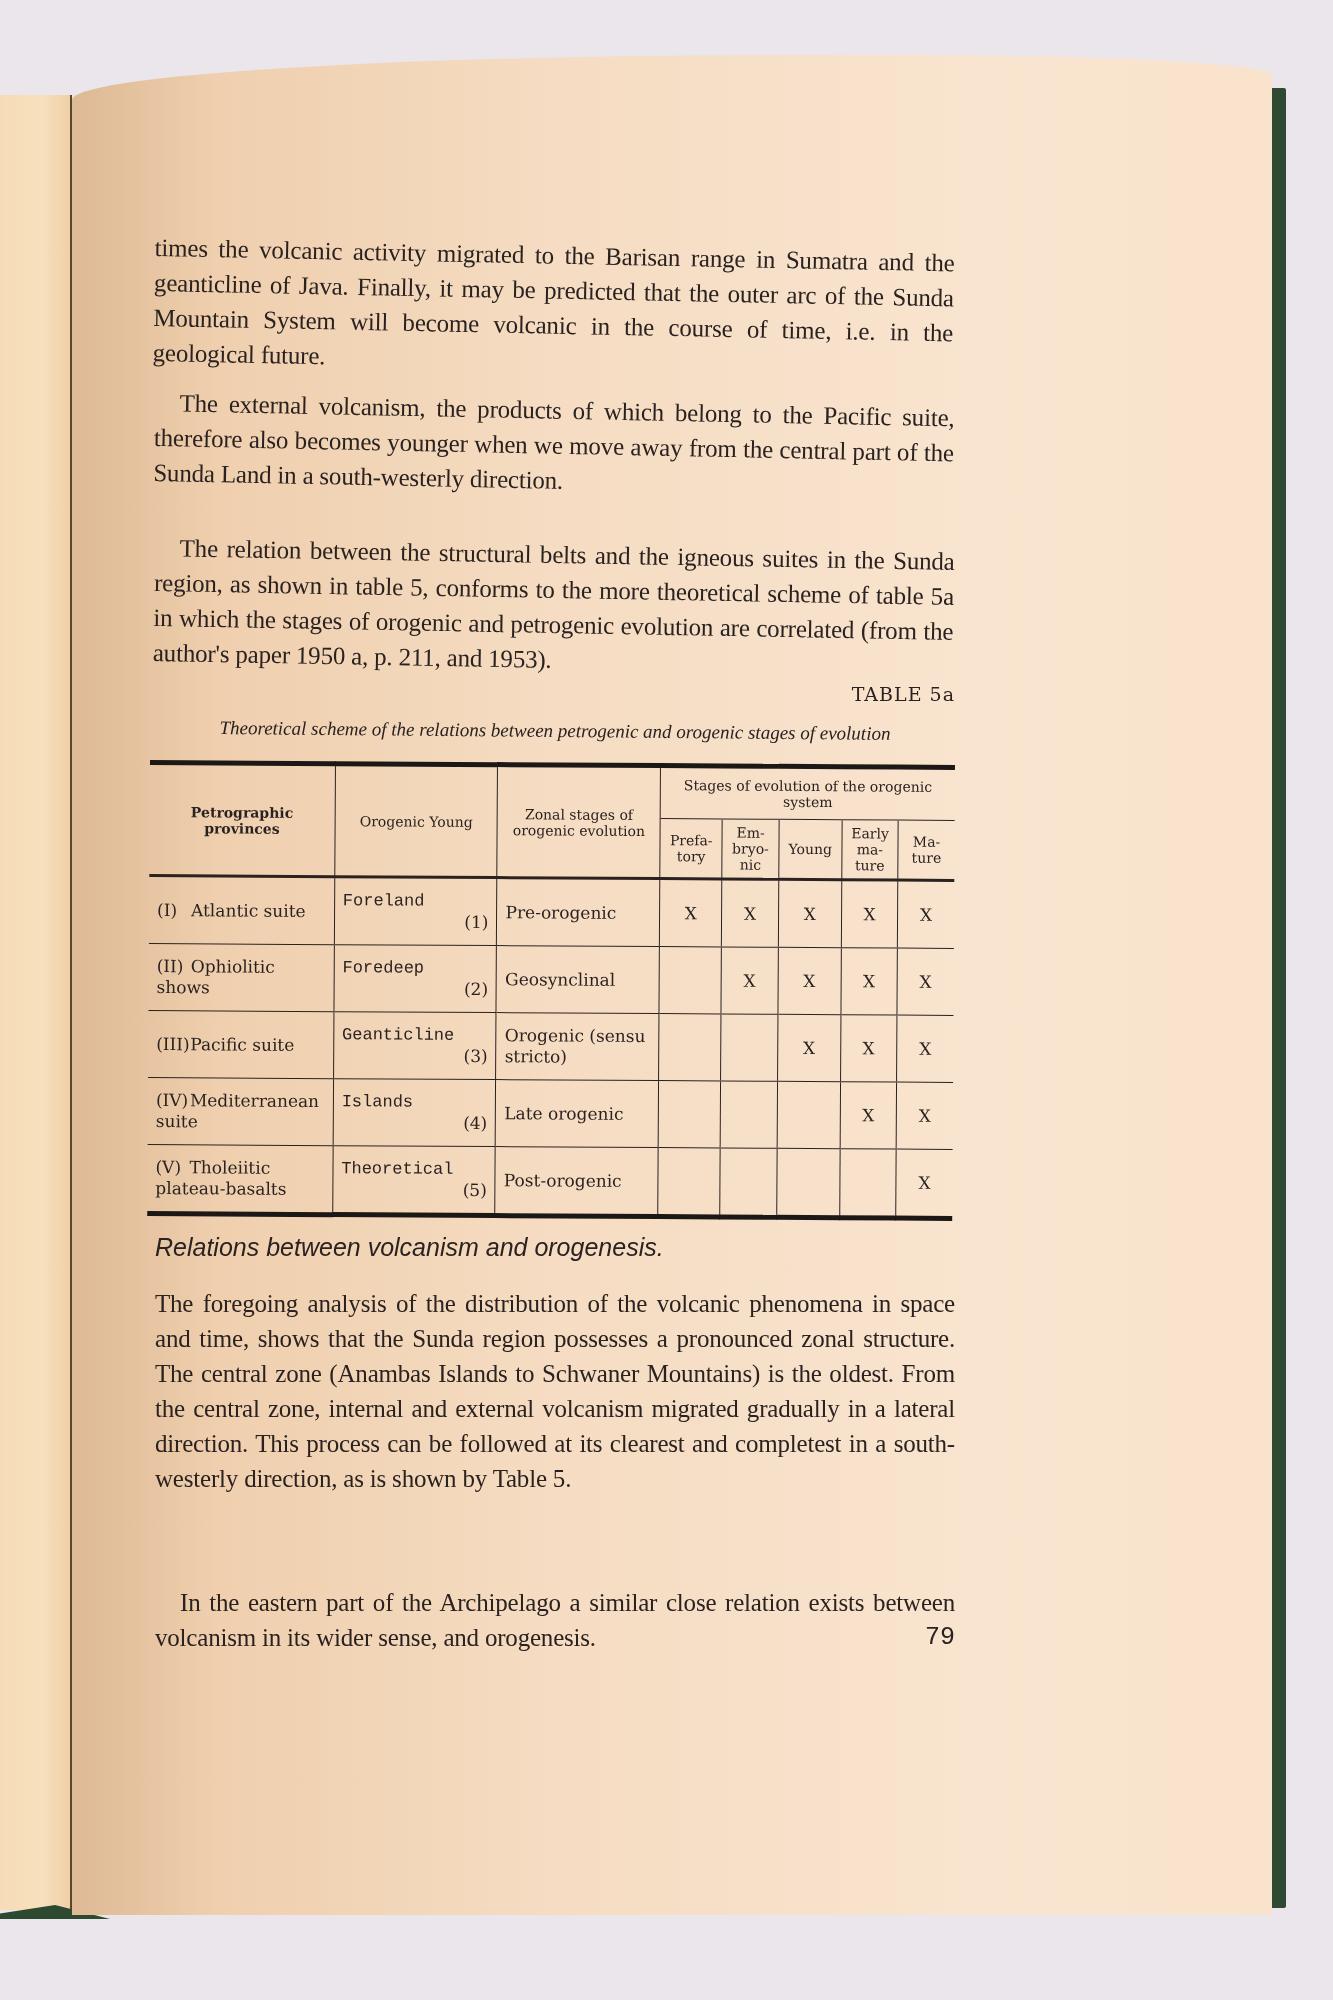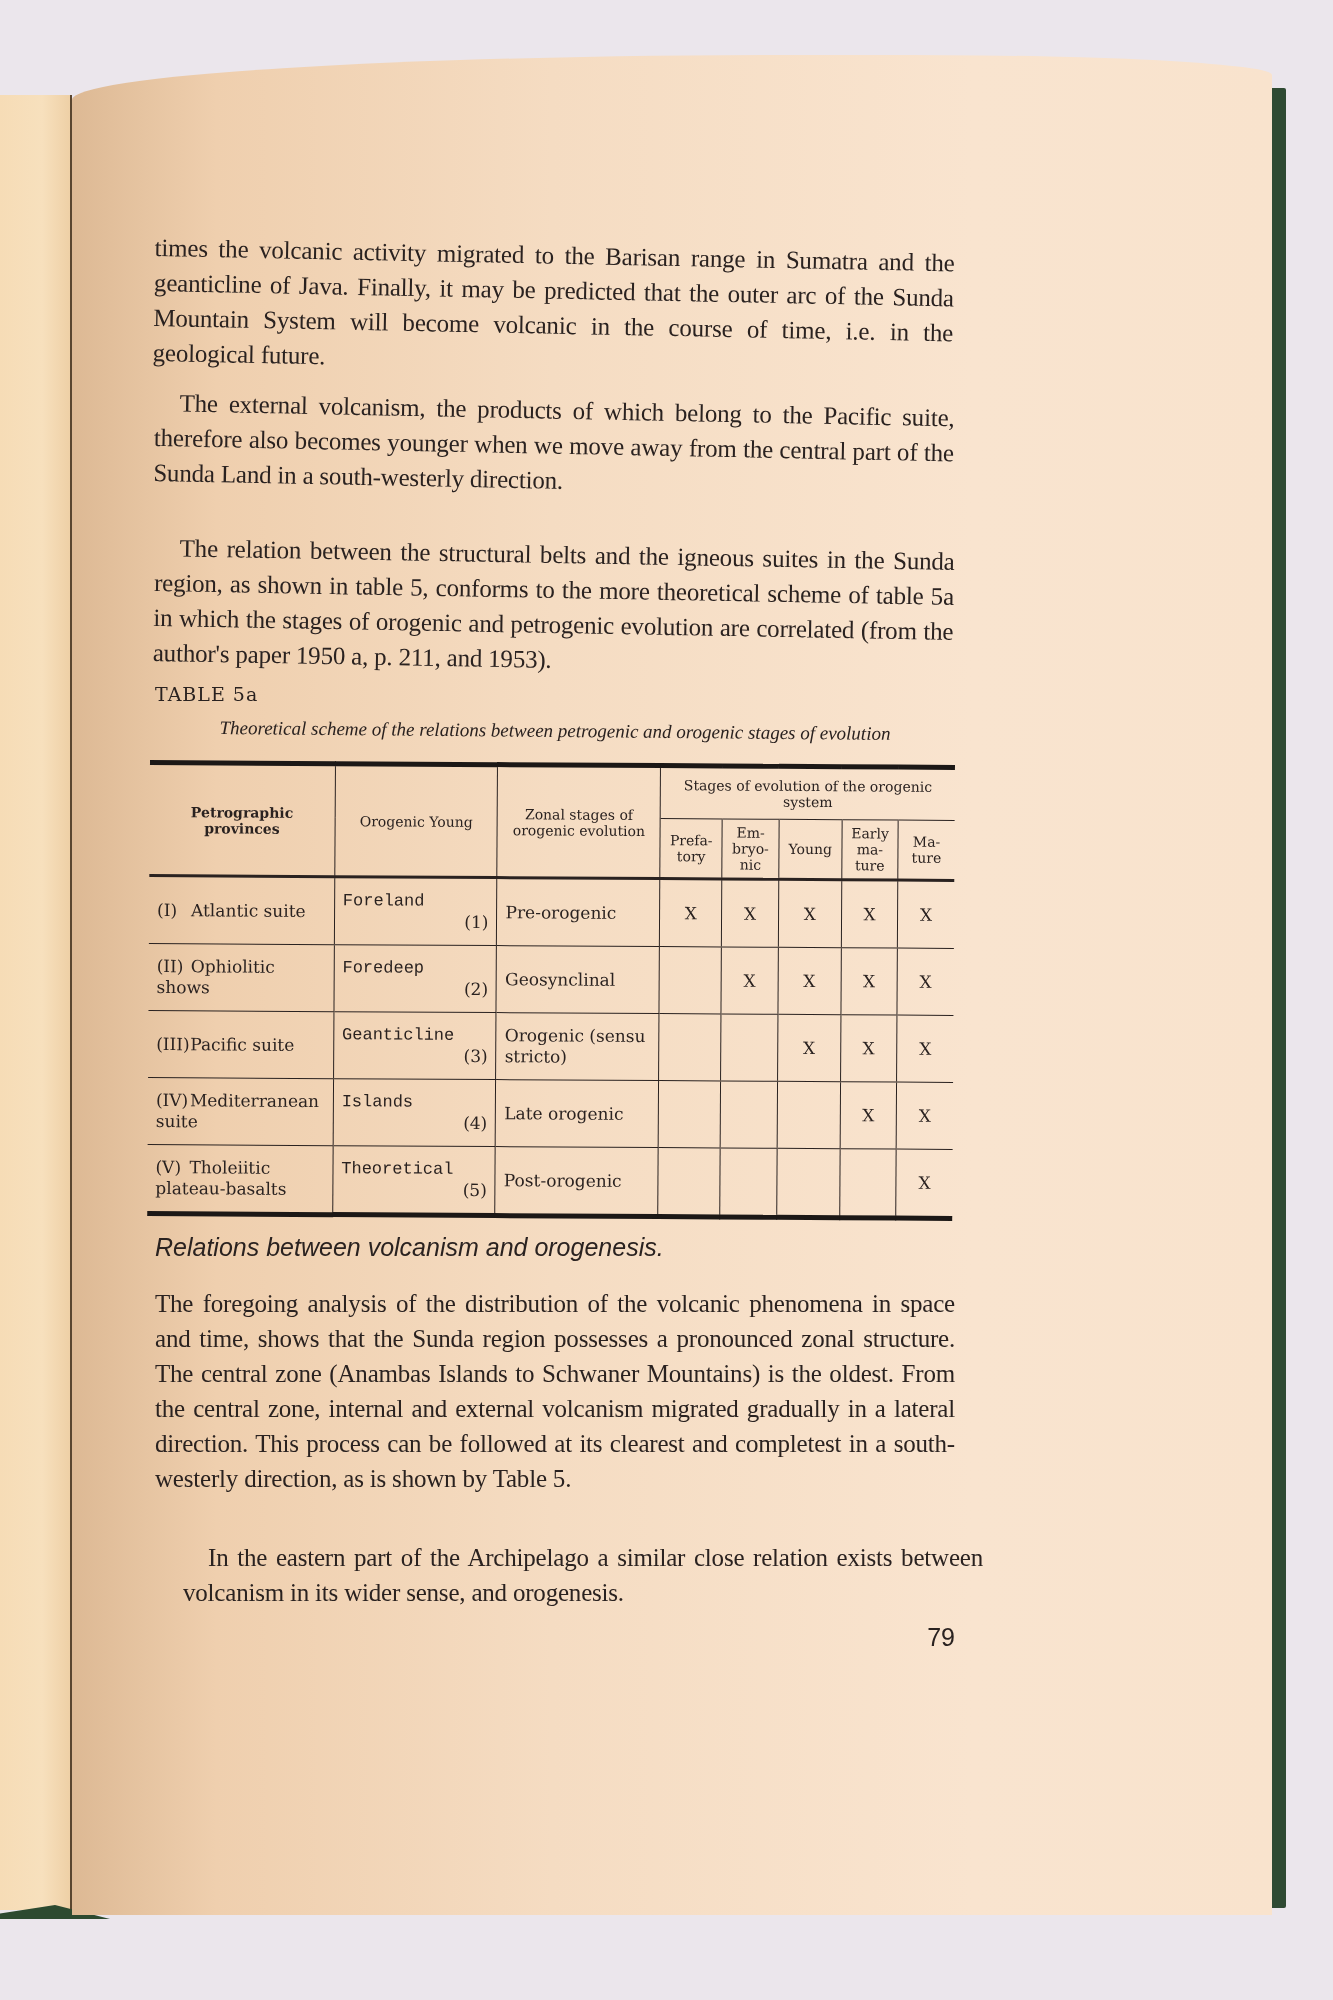--- a/index.html
+++ b/index.html
@@ -46,21 +46,21 @@
     text-align: justify; text-align-last: left;
     font-family: "Liberation Serif", "DejaVu Serif", serif;
     letter-spacing: -0.2px;
   }
   .para.indent { text-indent: 25px; }
   .p1 { top: -10px; transform: rotate(1.1deg); transform-origin: left top; }
   .p2 { top: 145px; transform: rotate(1.1deg); transform-origin: left top; }
   .p3 { top: 290px; transform: rotate(1.0deg); transform-origin: left top; }
 
   .table-title {
-    position: absolute; top: 468px; left: 0; width: 800px; text-align: left;
+    position: absolute; top: 468px; left: 0; width: 800px; text-align: right;
     font-size: 19px; letter-spacing: 1px;
     font-family: "DejaVu Serif", serif;
   }
   .table-caption {
     position: absolute; top: 505px; left: 0; width: 800px; text-align: center;
     font-size: 19px; font-style: italic;
     font-family: "Liberation Serif", serif;
     transform: rotate(0.5deg);
   }
 
@@ -94,24 +94,24 @@
   td.prov-cell .roman { display: inline-block; width: 34px; }
   .zone-name { display: block; font-family: Liberation Mono, monospace; }
   .zone-num { display: block; text-align: right; }
 
   .section-heading {
     position: absolute; top: 1018px; left: 0;
     font-style: italic; font-size: 25px;
     font-family: Liberation Sans, sans-serif;
   }
   .p4 { top: 1046px; }
-  .p5 { top: 1300px; margin-left: 28px; }
+  .p5 { top: 1345px; }
   .page-number {
     position: absolute; top: 1408px; right: 0;
-    font-size: 25px; font-family: Liberation Sans, sans-serif;
+    font-size: 25px; font-family: Liberation Mono, monospace;
   }
 </style>
 </head>
 <body>
 
 <div class="left-page"></div>
 <div class="left-cover-bottom"></div>
 <div class="cover-top"></div>
 <div class="cover-right"></div>
 <div class="page-edges"></div>

